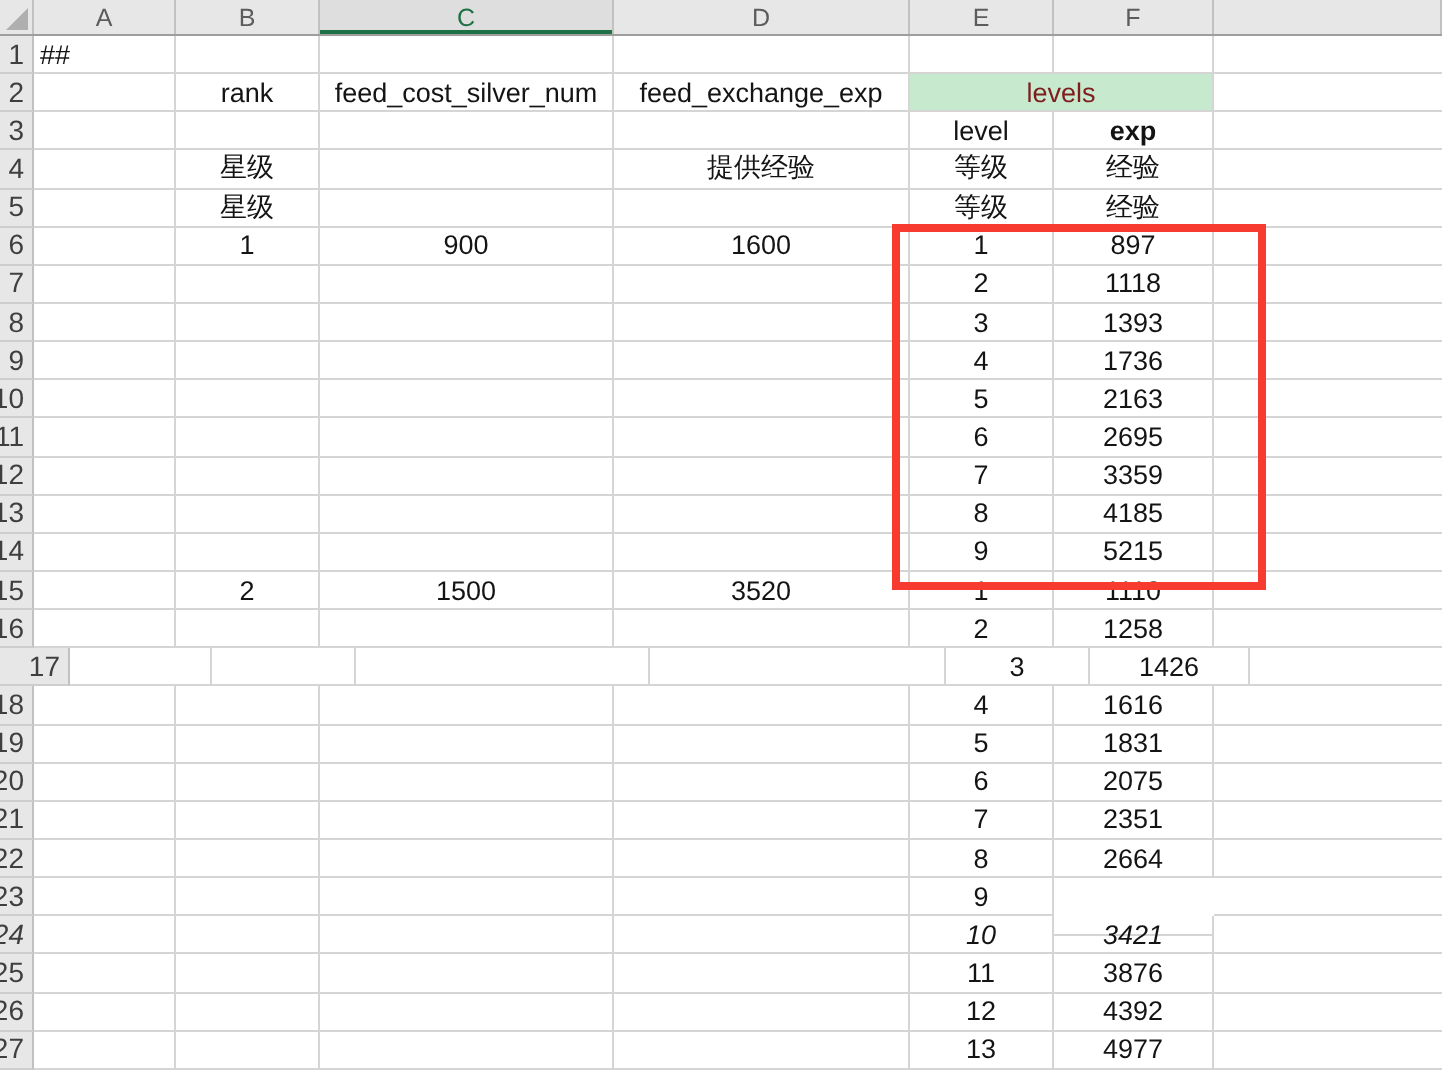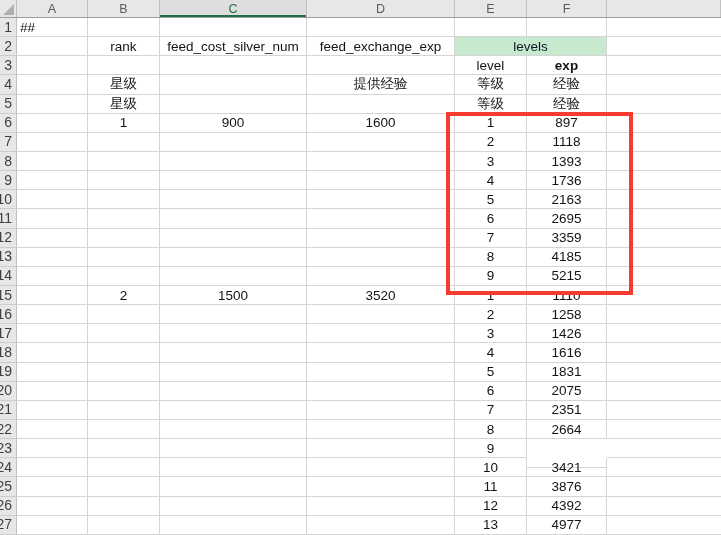--- a/index.html
+++ b/index.html
@@ -18,21 +18,21 @@
   
   .grid-row{display:flex;box-sizing:border-box;}
   .rn{flex:0 0 auto;box-sizing:border-box;background:#E7E7E7;border-right:1px solid #C1C1C1;
       border-bottom:1px solid #CDCDCD;position:relative;overflow:hidden;}
   .rn span{position:absolute;right:4px;bottom:1.5px;font-size:14px;color:#3F3F3F;}
   .cell{flex:0 0 auto;box-sizing:border-box;border-right:1px solid #D5D5D5;border-bottom:1px solid #D5D5D5;
         font-size:13.5px;color:#141414;display:flex;align-items:center;justify-content:center;
         overflow:hidden;white-space:nowrap;}
   .cell.lastcol{border-right:none;}
   .cell.left{justify-content:flex-start;padding-left:3px;}
-  .cell.good{background:#C7EACF;color:#0f172a;}
+  .cell.good{background:#C7EACF;color:#7f1d1d;}
   
   .redbox{position:absolute;left:446px;top:112px;width:187px;height:183px;
           border:4px solid #F83B30;box-sizing:border-box;z-index:5;pointer-events:none;}
 </style>
 </head>
 <body>
 
 <div class="sheet">
   <div id="hdrRow" class="hdr-row">
       <div class="hdr-corner" style="width: 17px;">
@@ -232,21 +232,21 @@
         </div>
         <div class="cell" style="width: 71px;"></div>
         <div class="cell" style="width: 72px;"></div>
         <div class="cell" style="width: 147px;"></div>
         <div class="cell" style="width: 148px;"></div>
         <div class="cell" style="width: 72px;">2</div>
         <div class="cell" style="width: 80px;">1258</div>
         <div class="cell lastcol" style="width: 114px;"></div>
       </div>
       <div class="grid-row" style="height: 19.1481px;">
-        <div class="rn" style="width: 17px; text-align: right;">
+        <div class="rn" style="width: 35px; text-align: right;">
           <span>17</span>
         </div>
         <div class="cell" style="width: 71px;"></div>
         <div class="cell" style="width: 72px;"></div>
         <div class="cell" style="width: 147px;"></div>
         <div class="cell" style="width: 148px;"></div>
         <div class="cell" style="width: 72px;">3</div>
         <div class="cell" style="width: 80px;">1426</div>
         <div class="cell lastcol" style="width: 114px;"></div>
       </div>
@@ -315,21 +315,21 @@
           <span>23</span>
         </div>
         <div class="cell" style="width: 71px;"></div>
         <div class="cell" style="width: 72px;"></div>
         <div class="cell" style="width: 147px;"></div>
         <div class="cell" style="width: 148px;"></div>
         <div class="cell" style="width: 72px;">9</div>
         <div class="cell" style="width: 80px; margin-top: 28px;">3019</div>
         <div class="cell lastcol" style="width: 114px;"></div>
       </div>
-      <div class="grid-row" style="height: 19.1481px;">
+      <div class="grid-row" style="height: 19.1481px; font-style: italic;">
         <div class="rn" style="width: 17px;">
           <span>24</span>
         </div>
         <div class="cell" style="width: 71px;"></div>
         <div class="cell" style="width: 72px;"></div>
         <div class="cell" style="width: 147px;"></div>
         <div class="cell" style="width: 148px;"></div>
         <div class="cell" style="width: 72px;">10</div>
         <div class="cell" style="width: 80px;">3421</div>
         <div class="cell lastcol" style="width: 114px;"></div>

